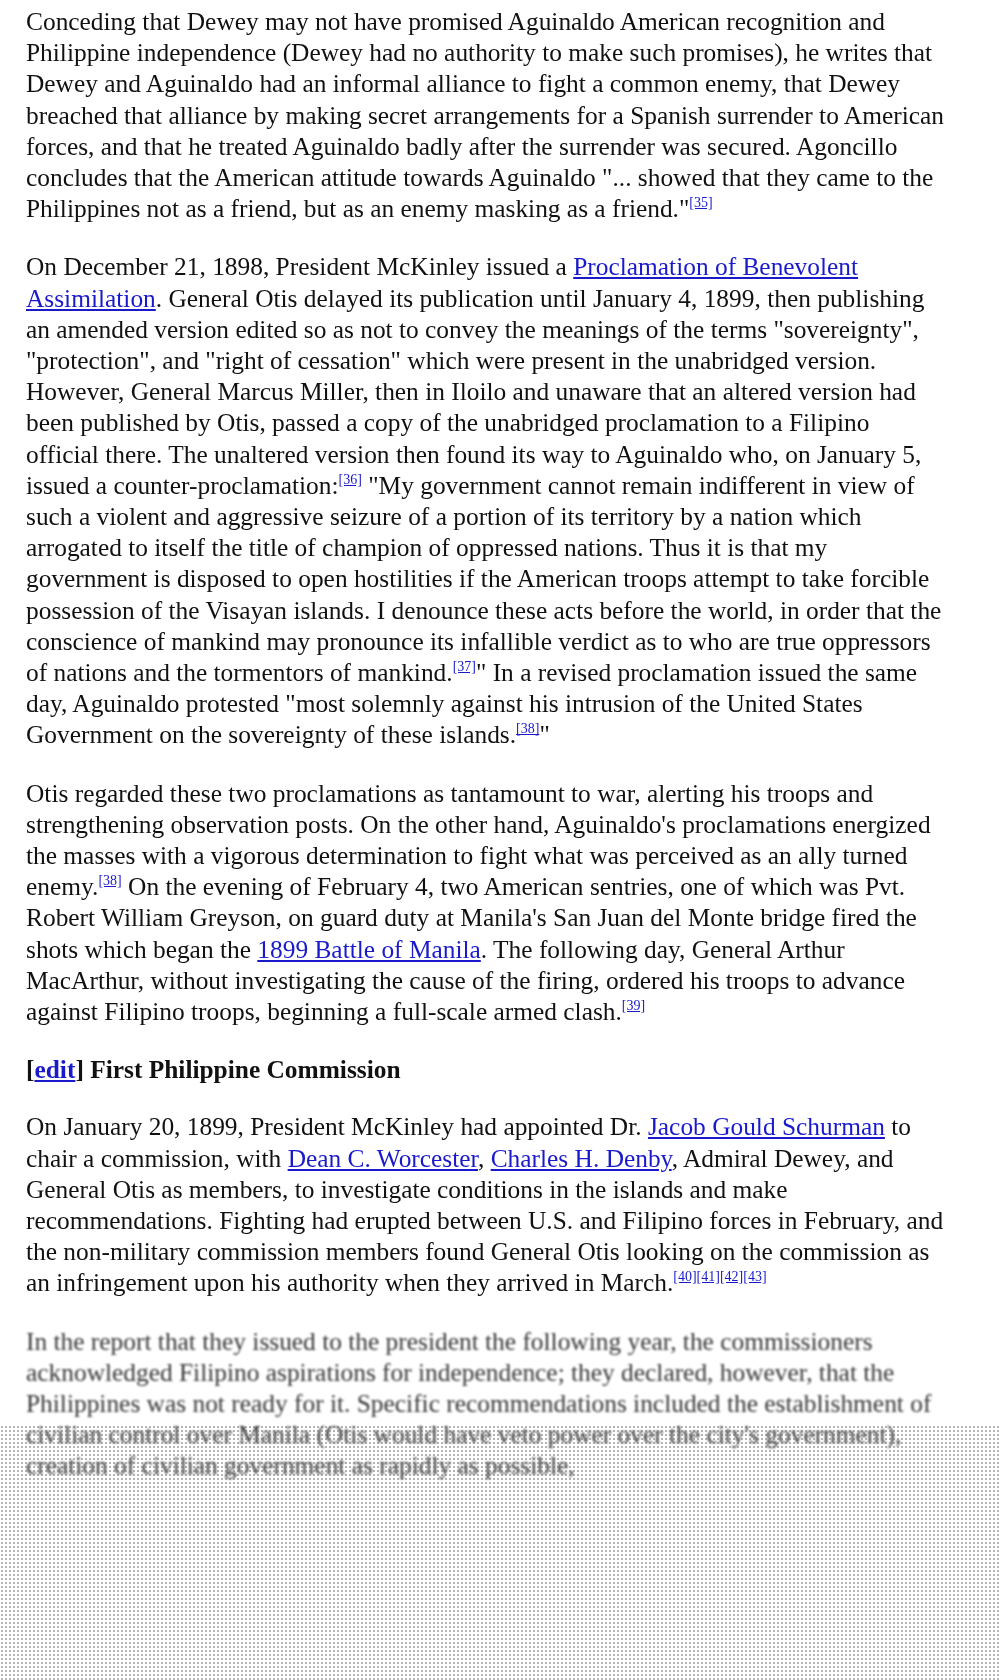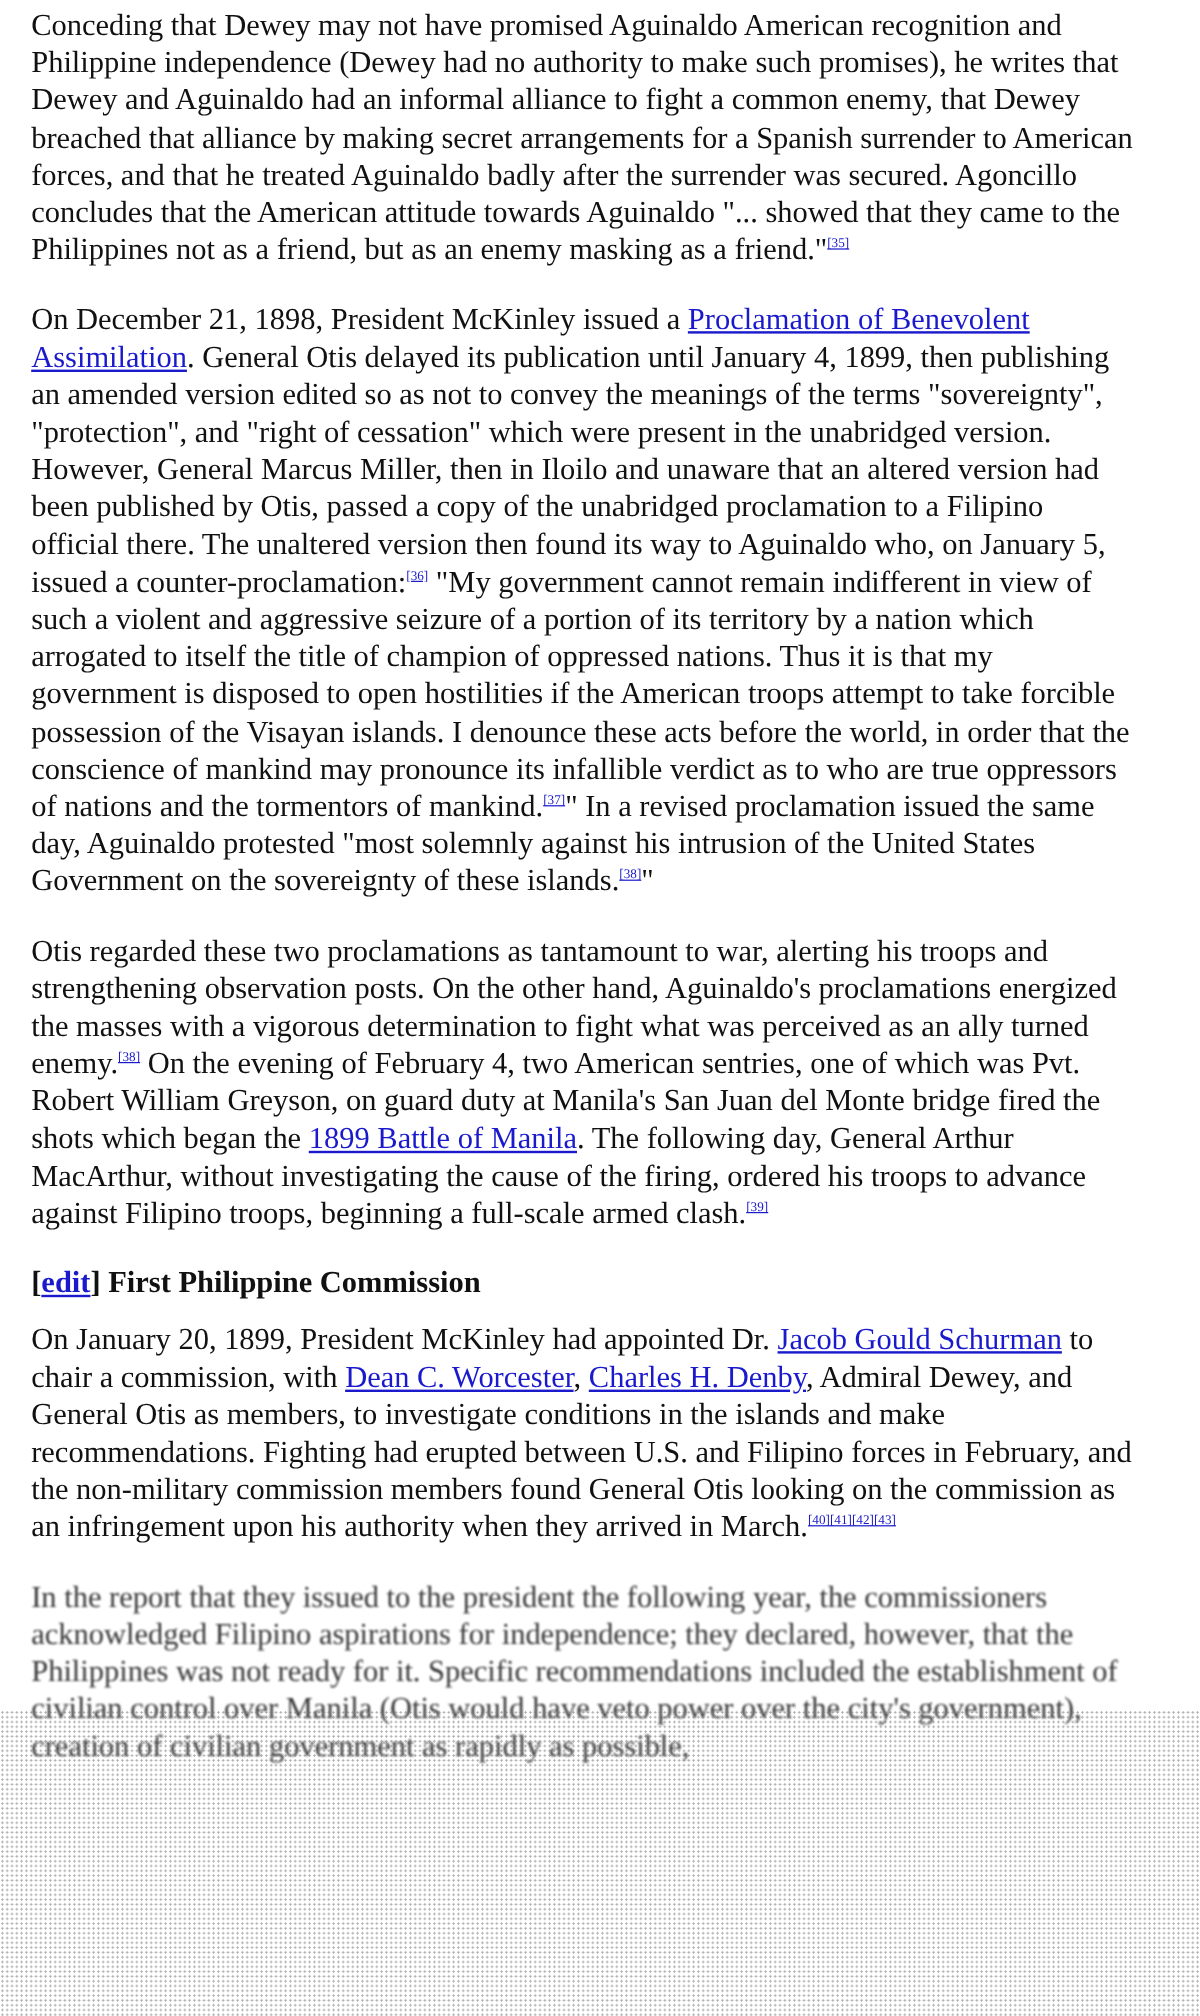--- a/index.html
+++ b/index.html
@@ -3,23 +3,23 @@
   <meta charset="utf-8">
   <style>
     html, body { margin: 0; padding: 0; background: #ffffff; }
     body { width: 1000px; height: 1680px; overflow: hidden; position: relative; }
     .page {
       position: absolute; left: 26px; top: 6px; width: 920px;
       font-family: "Liberation Serif", serif; font-size: 25.4px; line-height: 31.2px; color: #111;
     }
     p { margin: 0 0 27px 0; }
     a { color: #1a1acc; text-decoration: underline; }
-    sup { font-size: 11px; line-height: 0; vertical-align: 10px; }
+    sup { font-size: 14px; line-height: 0; vertical-align: 10px; }
     sup a { color: #1a1acc; }
-    h3 { font-size: 25.4px; font-weight: bold; margin: 0 0 16px 0; line-height: 31px; }
+    h3 { font-size: 25.4px; font-weight: bold; margin: 0 0 26px 0; line-height: 31px; }
     .main-article { font-style: italic; margin-bottom: 27px; }
     .blur-zone {
       position: absolute; left: 0; top: 1425px; width: 1000px; height: 255px;
       background-image: radial-gradient(circle, rgba(120,120,120,0.55) 0.9px, transparent 1.1px);
       background-size: 4px 4px;
       pointer-events: none;
     }
     .blurred { filter: blur(1.1px); opacity: 0.85; }
   </style>
 </head>

